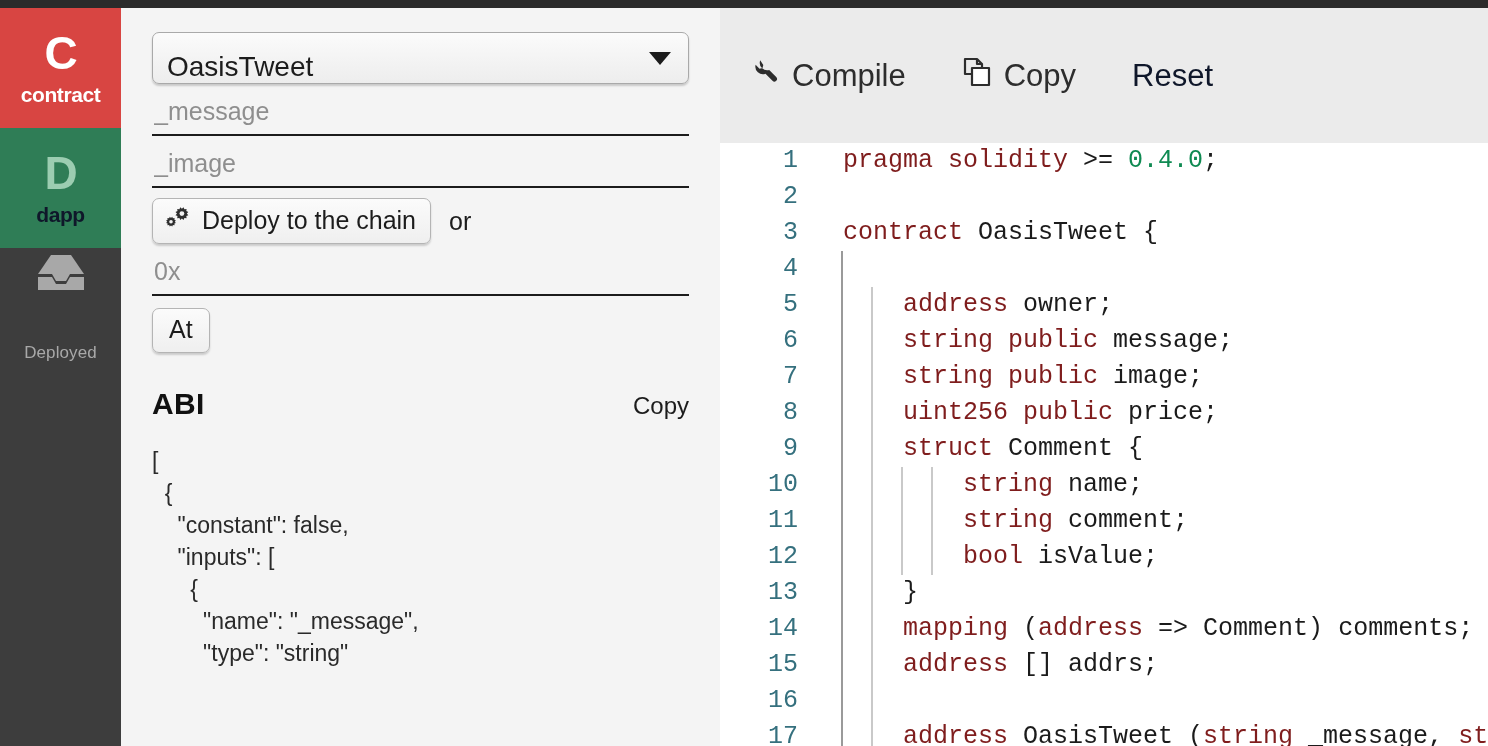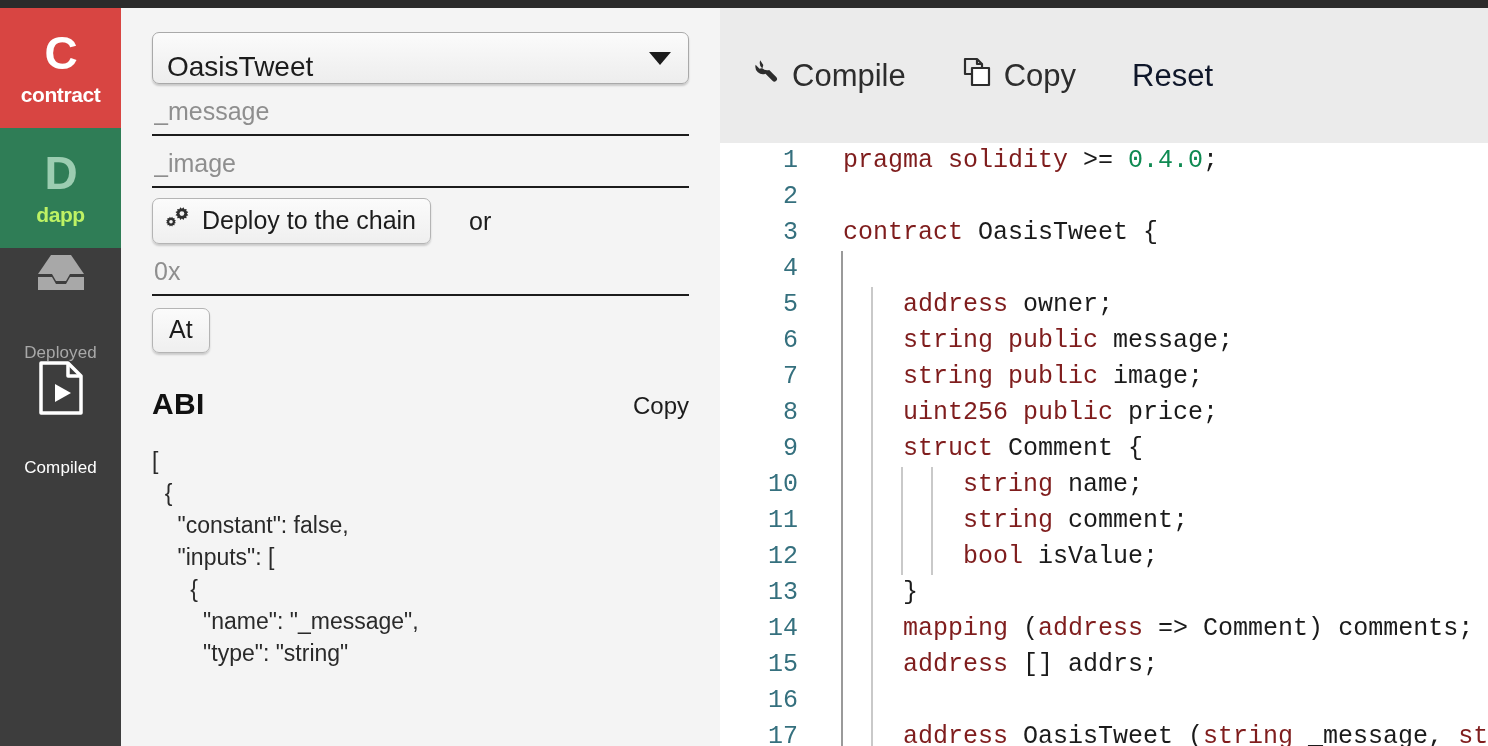--- a/index.html
+++ b/index.html
@@ -57,21 +57,21 @@
   }
   .rail-letter.c { color: #ffffff; }
   .rail-letter.d { color: #9ccdb1; }
   .rail-word {
     margin-top: 7px;
     font-size: 21px;
     font-weight: bold;
     letter-spacing: -0.4px;
   }
   .rail-word.contract { color: #ffffff; }
-  .rail-word.dapp     { color: #bef264; text-align: right; }
+  .rail-word.dapp     { color: #0f172a; text-align: right; }
 
   .rail-item {
     width: 121px;
     height: 115px;
     display: flex;
     flex-direction: column;
     align-items: center;
     justify-content: space-between;
     box-sizing: border-box;
   }
@@ -138,21 +138,20 @@
     box-sizing: border-box;
     outline: none;
     padding: 0 2px 4px 2px;
   }
   .field::placeholder { color: #8e8e8e; }
 
   .deploy-row {
     margin-top: 10px;
     display: flex;
     align-items: center;
-    gap: 20px;
   }
   .btn {
     font-family: "Liberation Sans", sans-serif;
     font-size: 25px;
     color: #1c1c1c;
     border: 1px solid #b4b4b4;
     border-radius: 7px;
     background: linear-gradient(#fbfbfb, #efefef);
     box-shadow: 0 2px 2px rgba(0,0,0,0.17);
     padding: 6px 14px 8px 12px;
@@ -283,30 +282,20 @@
     <div class="rail-item inactive">
       <div class="glyph">
         <svg width="54" height="42" viewBox="0 0 54 42" aria-hidden="true">
           <path d="M4 38 L4 22 L17 3 L37 3 L50 22 L50 38 Z" fill="#a8a8a8"></path>
           <path d="M2 22 L18 22 L22 29 L32 29 L36 22 L52 22 L52 25 L36 25 L32 32 L22 32 L18 25 L2 25 Z" fill="#3d3d3d"></path>
         </svg>
       </div>
       <div class="cap">Deployed</div>
     </div>
 
-    <div class="rail-item active">
-      <div class="glyph">
-        <svg width="46" height="56" viewBox="0 0 46 56" aria-hidden="true">
-          <path d="M3 3 H30 L43 16 V53 H3 Z" fill="none" stroke="#ffffff" stroke-width="3.5" stroke-linejoin="round"></path>
-          <path d="M30 3 V16 H43" fill="none" stroke="#ffffff" stroke-width="3.5" stroke-linejoin="round"></path>
-          <path d="M17 24 L33 33 L17 42 Z" fill="#ffffff"></path>
-        </svg>
-      </div>
-      <div class="cap">Compiled</div>
-    </div>
 
   </div>
 
   <div class="panel">
     <div class="panel-inner">
 
       <div class="select-wrap">
         <select class="contract-select">
           <option>OasisTweet</option>
         </select>

